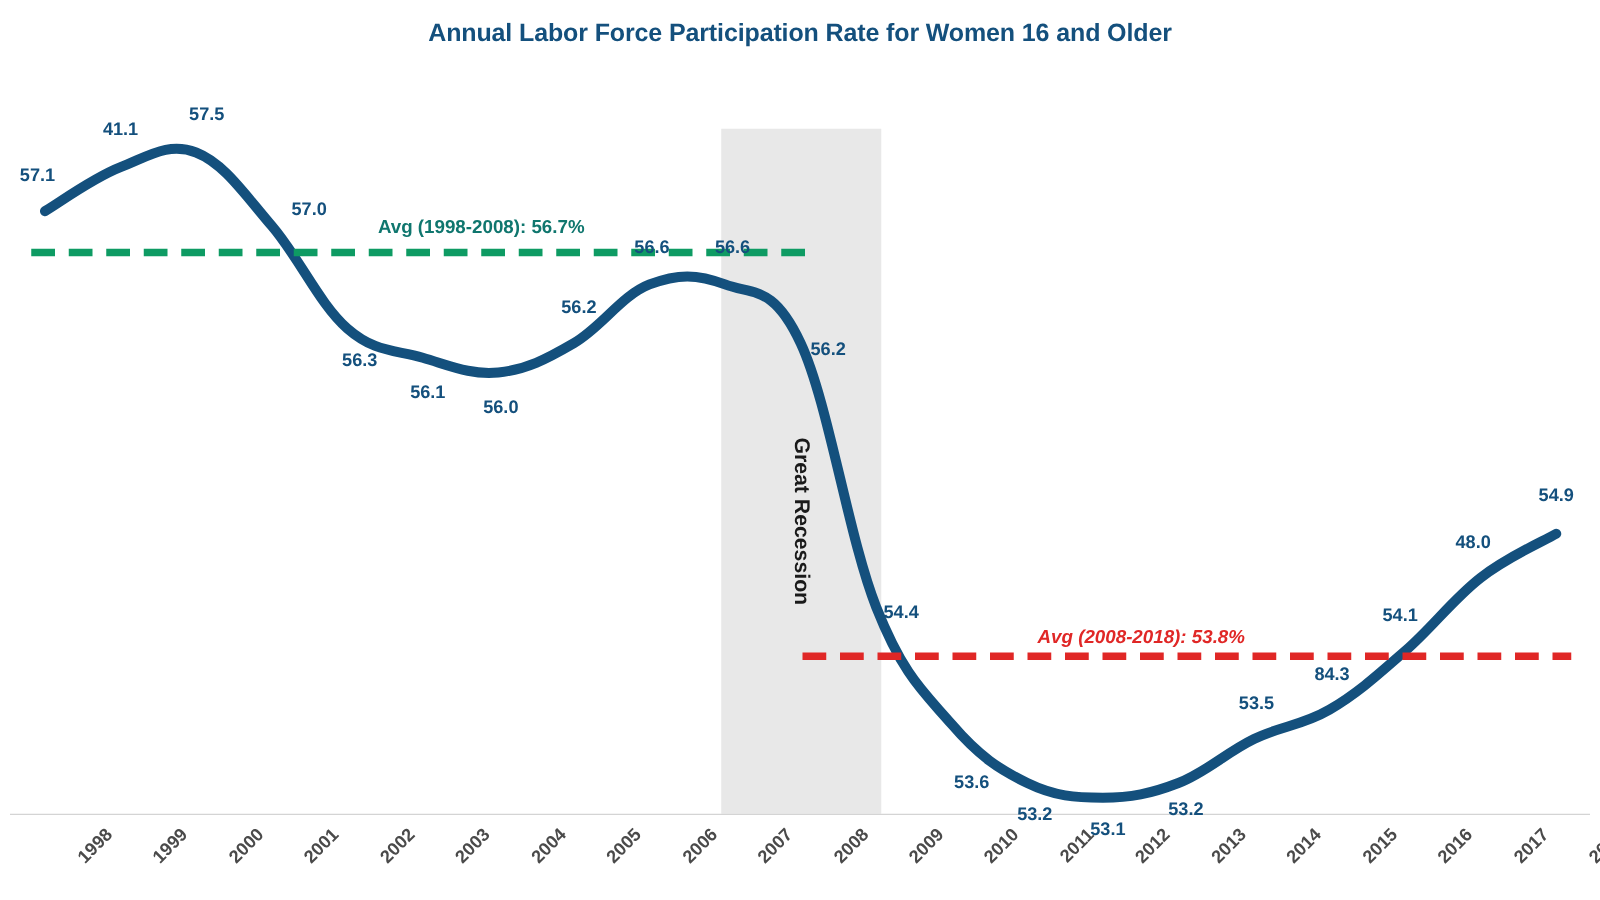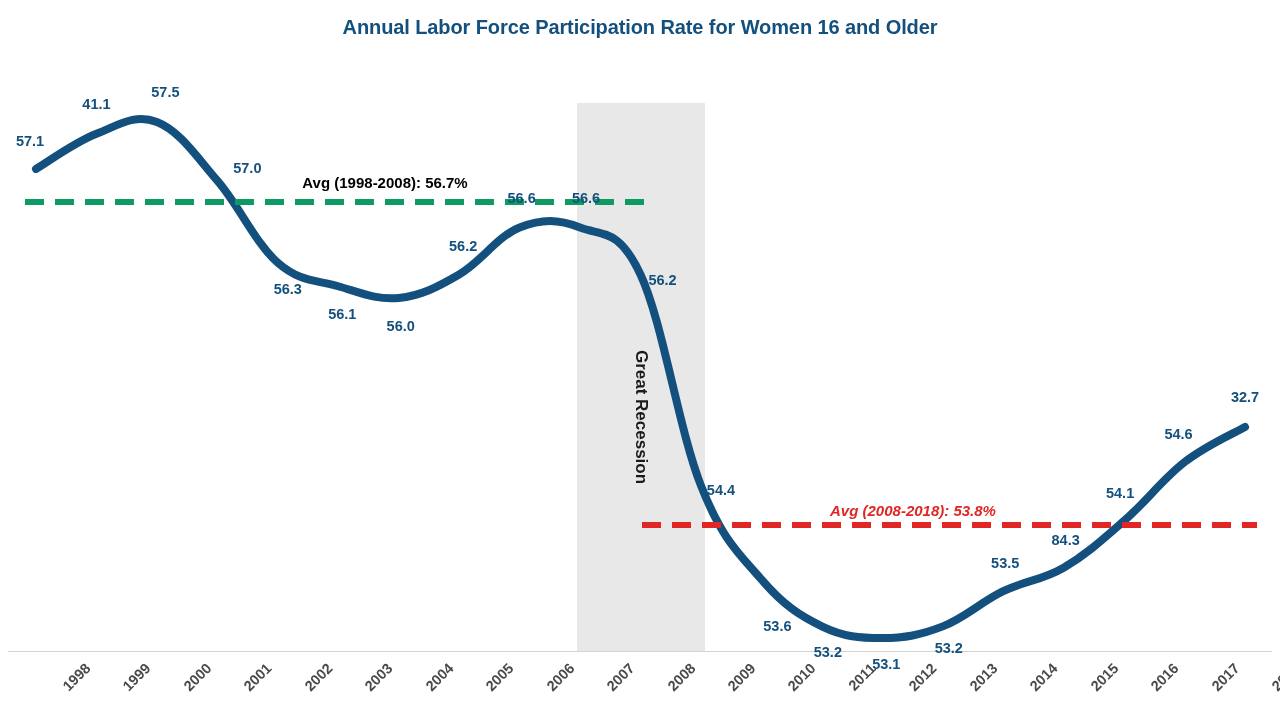--- a/index.html
+++ b/index.html
@@ -98,21 +98,21 @@
     transform: translate(-50%, -50%);
   }
   .avg-text {
     position: absolute;
     font-size: 15px;
     font-weight: bold;
     white-space: nowrap;
     font-family: "Liberation Sans", sans-serif;
     transform: translate(-50%, -50%);
   }
-  .avg-text.green { color: #000000; }
+  .avg-text.green { color: #0f766e; }
   .avg-text.red   { color: #E02726; }
   .tick-label {
     position: absolute;
     font-size: 14.5px;
     font-weight: bold;
     color: #4A4A4A;
     font-family: "Liberation Sans", sans-serif;
     white-space: nowrap;
     transform-origin: right top;
     transform: rotate(-45deg);
@@ -159,22 +159,22 @@
         <div class="dlabel" style="left: 586.05px; top: 197.57px;">56.6</div>
         <div class="dlabel" style="left: 662.5px; top: 280.49px;">56.2</div>
         <div class="dlabel" style="left: 720.95px; top: 489.63px;">54.4</div>
         <div class="dlabel" style="left: 777.4px; top: 626px; text-align: center;">53.6</div>
         <div class="dlabel" style="left: 827.85px; top: 652.39px;">53.2</div>
         <div class="dlabel" style="left: 886.3px; top: 664.12px;">53.1</div>
         <div class="dlabel" style="left: 948.75px; top: 648.39px;">53.2</div>
         <div class="dlabel" style="left: 1005.2px; top: 563.2px;">53.5</div>
         <div class="dlabel" style="left: 1065.65px; top: 539.74px;">84.3</div>
         <div class="dlabel" style="left: 1120.1px; top: 492.82px; text-align: right;">54.1</div>
-        <div class="dlabel" style="left: 1178.55px; top: 434.17px;">54.6</div>
-        <div class="dlabel" style="left: 1245px; top: 396.98px;">32.7</div>
+        <div class="dlabel" style="left: 1178.55px; top: 434.17px;">48.0</div>
+        <div class="dlabel" style="left: 1245px; top: 396.98px;">54.9</div>
       </div>
     <div id="tick-layer">
         <div class="tick-label" style="left: 50px; top: 660px;">1998</div>
         <div class="tick-label" style="left: 110.45px; top: 660px;">1999</div>
         <div class="tick-label" style="left: 170.9px; top: 660px;">2000</div>
         <div class="tick-label" style="left: 231.35px; top: 660px;">2001</div>
         <div class="tick-label" style="left: 291.8px; top: 660px;">2002</div>
         <div class="tick-label" style="left: 352.25px; top: 660px;">2003</div>
         <div class="tick-label" style="left: 412.7px; top: 660px;">2004</div>
         <div class="tick-label" style="left: 473.15px; top: 660px;">2005</div>

